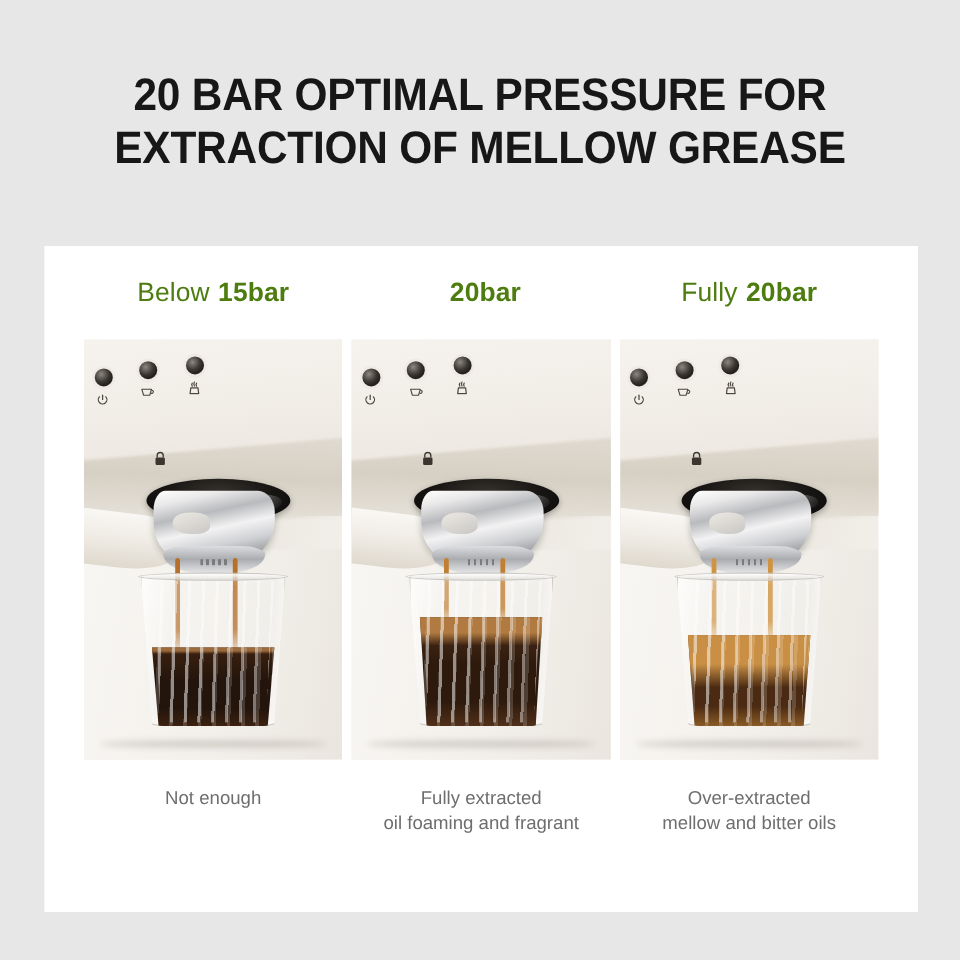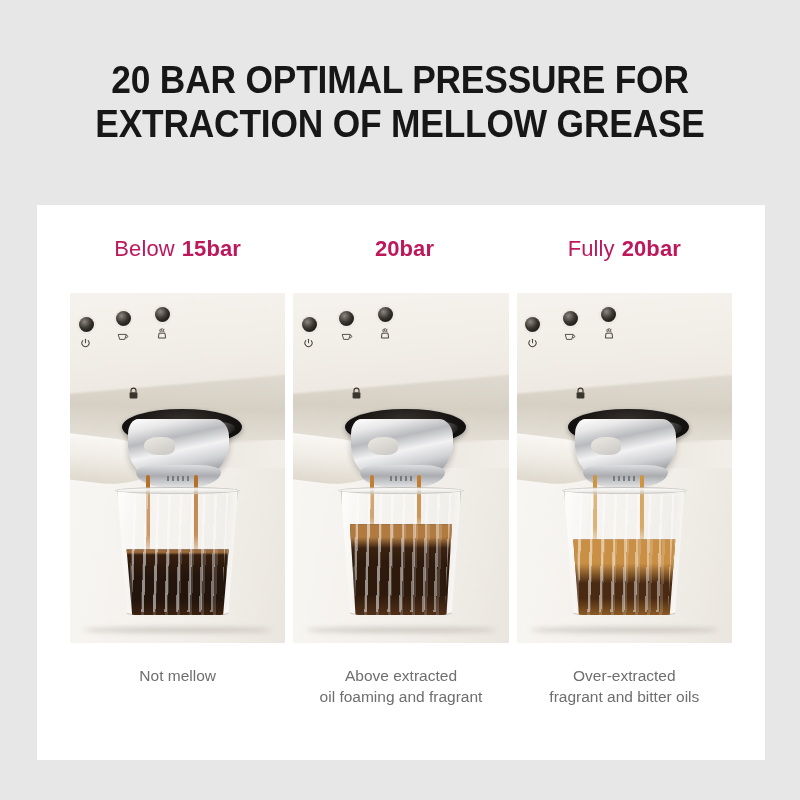--- a/index.html
+++ b/index.html
@@ -56,26 +56,26 @@
   }
   .column {
     flex: 1 1 0;
     display: flex;
     flex-direction: column;
     min-width: 0;
   }
 
   
   .col-header {
-    height: 88px;
+    height: 78px;
     display: flex;
     align-items: center;
     justify-content: center;
     font-size: 22px;
-    color: #be185d;
+    color: #4d7c0f;
     letter-spacing: 0.1px;
     white-space: nowrap;
   }
   .col-header .pre { font-weight: normal; }
   .col-header .val { font-weight: bold; }
   .col-header .pre + .val { margin-left: 7px; }
 
   
   .photo {
     position: relative;
@@ -412,21 +412,21 @@
             <div class="liquid-body" style="background: linear-gradient(rgb(59, 33, 16) 0%, rgb(36, 21, 12) 42%, rgb(36, 21, 12) 78%, rgb(59, 33, 16) 100%);"></div>
             <div class="crema" style="height: 9%; background: linear-gradient(rgb(154, 106, 60) 0%, rgb(154, 106, 60) 55%, rgba(0, 0, 0, 0) 100%);"></div>
             <div class="liquid-flutes"></div>
           </div>
           <div class="cup-flutes"></div>
           <div class="cup-rim"></div>
         </div>
       </div>
 
       <div class="col-caption">
-        <span class="cap-line">Not mellow</span>
+        <span class="cap-line">Not enough</span>
       </div>
     </div>
 
     <div class="column">
       <div class="col-header">
         <span class="pre"></span>
           <span class="val">20bar</span>
       </div>
 
       <div class="photo">
@@ -486,21 +486,21 @@
             <div class="liquid-body" style="background: linear-gradient(rgb(80, 48, 26) 0%, rgb(46, 26, 12) 42%, rgb(46, 26, 12) 78%, rgb(80, 48, 26) 100%);"></div>
             <div class="crema" style="height: 26%; background: linear-gradient(rgb(176, 122, 64) 0%, rgb(176, 122, 64) 55%, rgba(0, 0, 0, 0) 100%);"></div>
             <div class="liquid-flutes"></div>
           </div>
           <div class="cup-flutes"></div>
           <div class="cup-rim"></div>
         </div>
       </div>
 
       <div class="col-caption">
-        <span class="cap-line">Above extracted</span>
+        <span class="cap-line">Fully extracted</span>
         <span class="cap-line">oil foaming and fragrant</span>
       </div>
     </div>
 
     <div class="column">
       <div class="col-header">
         <span class="pre">Fully</span>
           <span class="val">20bar</span>
       </div>
 
@@ -562,18 +562,18 @@
             <div class="crema" style="height: 58%; background: linear-gradient(rgb(201, 143, 69) 0%, rgb(201, 143, 69) 55%, rgba(0, 0, 0, 0) 100%);"></div>
             <div class="liquid-flutes"></div>
           </div>
           <div class="cup-flutes"></div>
           <div class="cup-rim"></div>
         </div>
       </div>
 
       <div class="col-caption">
         <span class="cap-line">Over-extracted</span>
-        <span class="cap-line">fragrant and bitter oils</span>
+        <span class="cap-line">mellow and bitter oils</span>
       </div>
     </div>
 
   </div>
 </div>
 
 </body></html>

